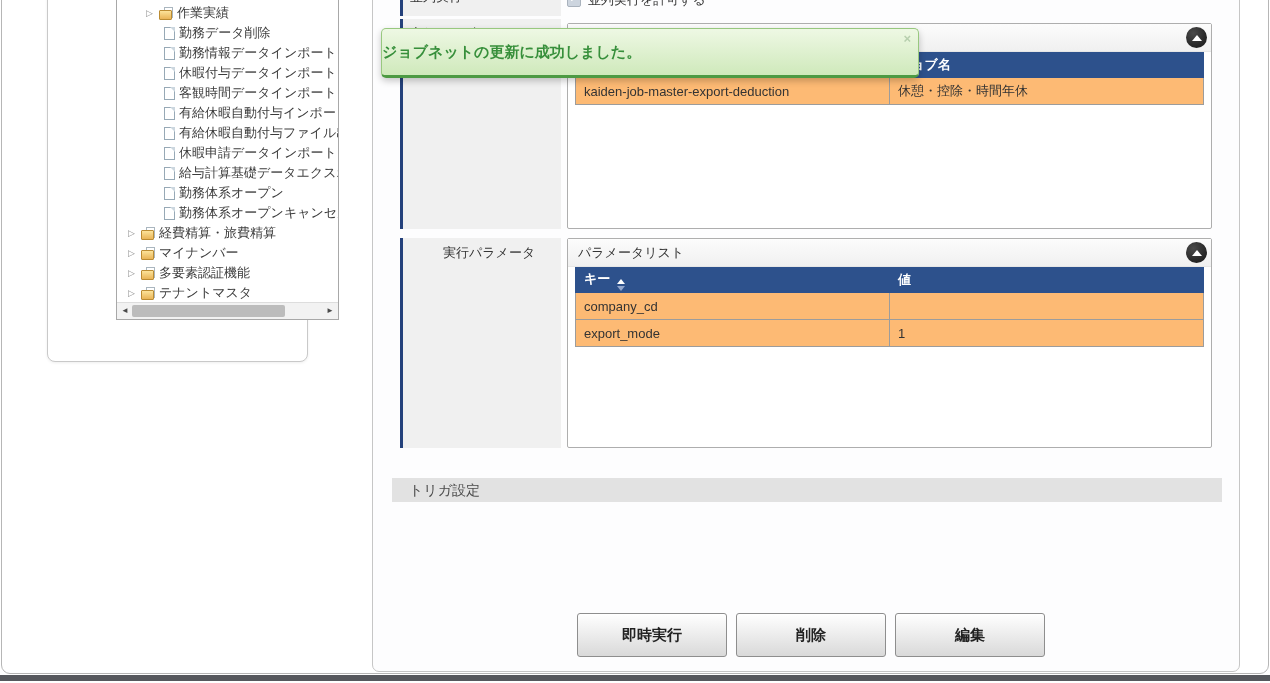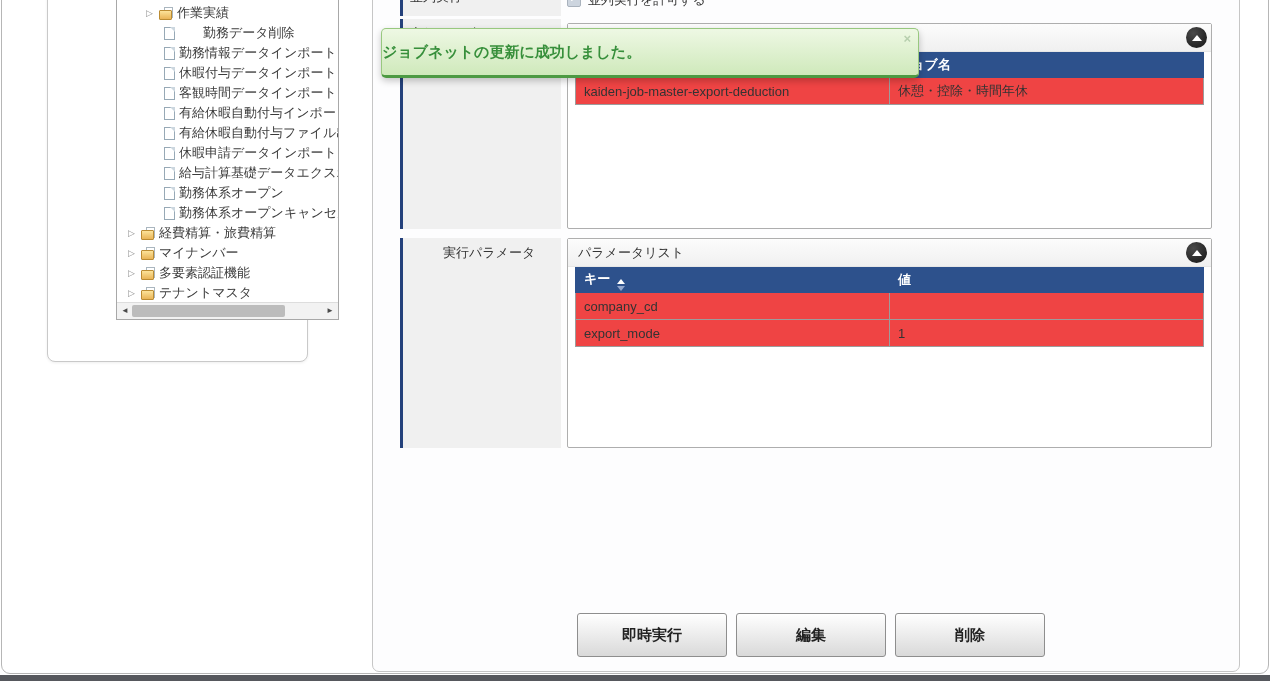--- a/index.html
+++ b/index.html
@@ -47,21 +47,21 @@
   .box-params{top:249px;height:210px;}
   .box-head{position:relative;height:27px;background:linear-gradient(#fcfcfc,#f0f0f0);border-bottom:1px solid #e6e6e6;
             font-size:13px;color:#333;line-height:27px;padding-left:10px;}
   .collapse-btn{position:absolute;right:4px;top:3px;width:21px;height:21px;border-radius:50%;
                 background:radial-gradient(circle at 35% 30%,#4a4a4a,#131313);display:flex;align-items:center;justify-content:center;cursor:pointer;}
   .collapse-btn i{width:0;height:0;border-left:5px solid transparent;border-right:5px solid transparent;border-bottom:6px solid #fff;}
 
   .grid{border-collapse:collapse;table-layout:fixed;width:calc(100% - 14px);margin:0 7px;}
   .grid th{background:#2d518c;border:1px solid #2d518c;color:#fff;font-weight:bold;font-size:13px;text-align:left;
            padding:0 8px;height:25px;box-sizing:border-box;}
-  .grid td{background:#ef4444;border:1px solid #9c9c9c;font-size:13px;color:#333;padding:0 8px;height:27px;box-sizing:border-box;
+  .grid td{background:#fdba74;border:1px solid #9c9c9c;font-size:13px;color:#333;padding:0 8px;height:27px;box-sizing:border-box;
            overflow:hidden;white-space:nowrap;}
   .sort{display:inline-flex;flex-direction:column;gap:2px;margin-left:7px;vertical-align:-1px;}
   .sort .up{width:0;height:0;border-left:4px solid transparent;border-right:4px solid transparent;border-bottom:5px solid #fff;}
   .sort .dn{width:0;height:0;border-left:4px solid transparent;border-right:4px solid transparent;border-top:5px solid #93a7cd;}
 
   .section-bar{position:absolute;left:19px;top:489px;width:830px;height:24px;background:#e2e2e2;color:#4c4c4c;
                font-size:14px;line-height:24px;padding-left:17px;box-sizing:border-box;}
   .trigger-rows{position:absolute;left:27px;top:523px;width:822px;}
   .trig-row{display:flex;height:25px;margin-bottom:3px;}
   .trig-label{width:158px;background:#f4f4f4;border-left:3px solid #24417b;box-sizing:border-box;font-size:13px;
@@ -90,21 +90,21 @@
       <div class="tree-list">
           <div class="trow" style="padding-left: 47px;">
             <span class="tw">▷</span>
             <span>インポート</span>
           </div>
           <div class="trow" style="padding-left: 29px;">
             <span class="tw">▷</span>
             <span class="ic-folder"></span>
             <span>作業実績</span>
           </div>
-          <div class="trow" style="padding-left: 47px; gap: 24px;">
+          <div class="trow" style="padding-left: 47px;">
             <span class="ic-doc"></span>
             <span>勤務データ削除</span>
           </div>
           <div class="trow" style="padding-left: 47px;">
             <span class="ic-doc"></span>
             <span>勤務情報データインポート</span>
           </div>
           <div class="trow" style="padding-left: 47px;">
             <span class="ic-doc"></span>
             <span>休暇付与データインポート</span>
@@ -221,25 +221,26 @@
               <td></td>
             </tr>
             <tr>
               <td>export_mode</td>
               <td>1</td>
             </tr>
           </tbody>
       </table>
     </div>
 
+    <div class="section-bar">トリガ設定</div>
 
     <div class="actions">
       <button class="btn">即時実行</button>
+      <button class="btn">削除</button>
       <button class="btn">編集</button>
-      <button class="btn">削除</button>
     </div>
   </div>
 
   <div class="toast">
     <div class="toast-msg">ジョブネットの更新に成功しました。</div>
     <span class="toast-close">×</span>
   </div>
 
   <div class="bstrip"></div>
 </div>

